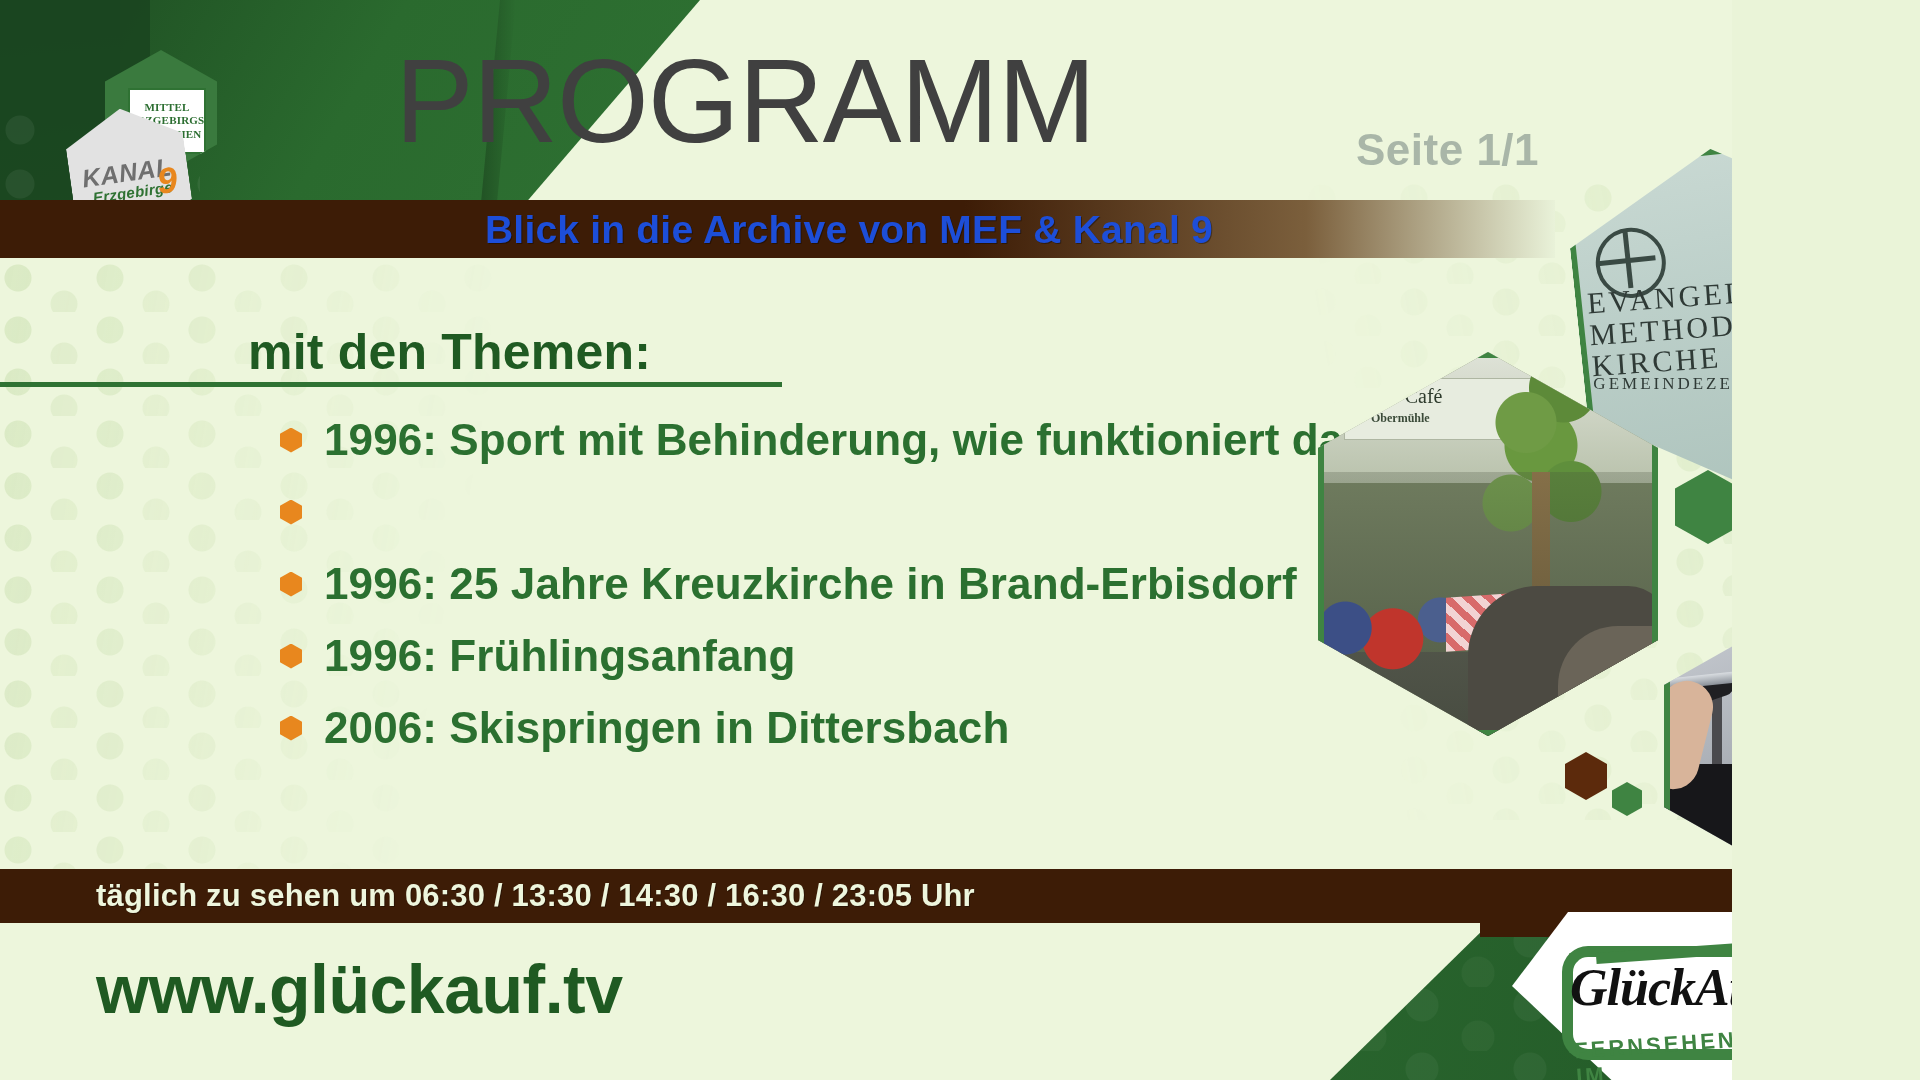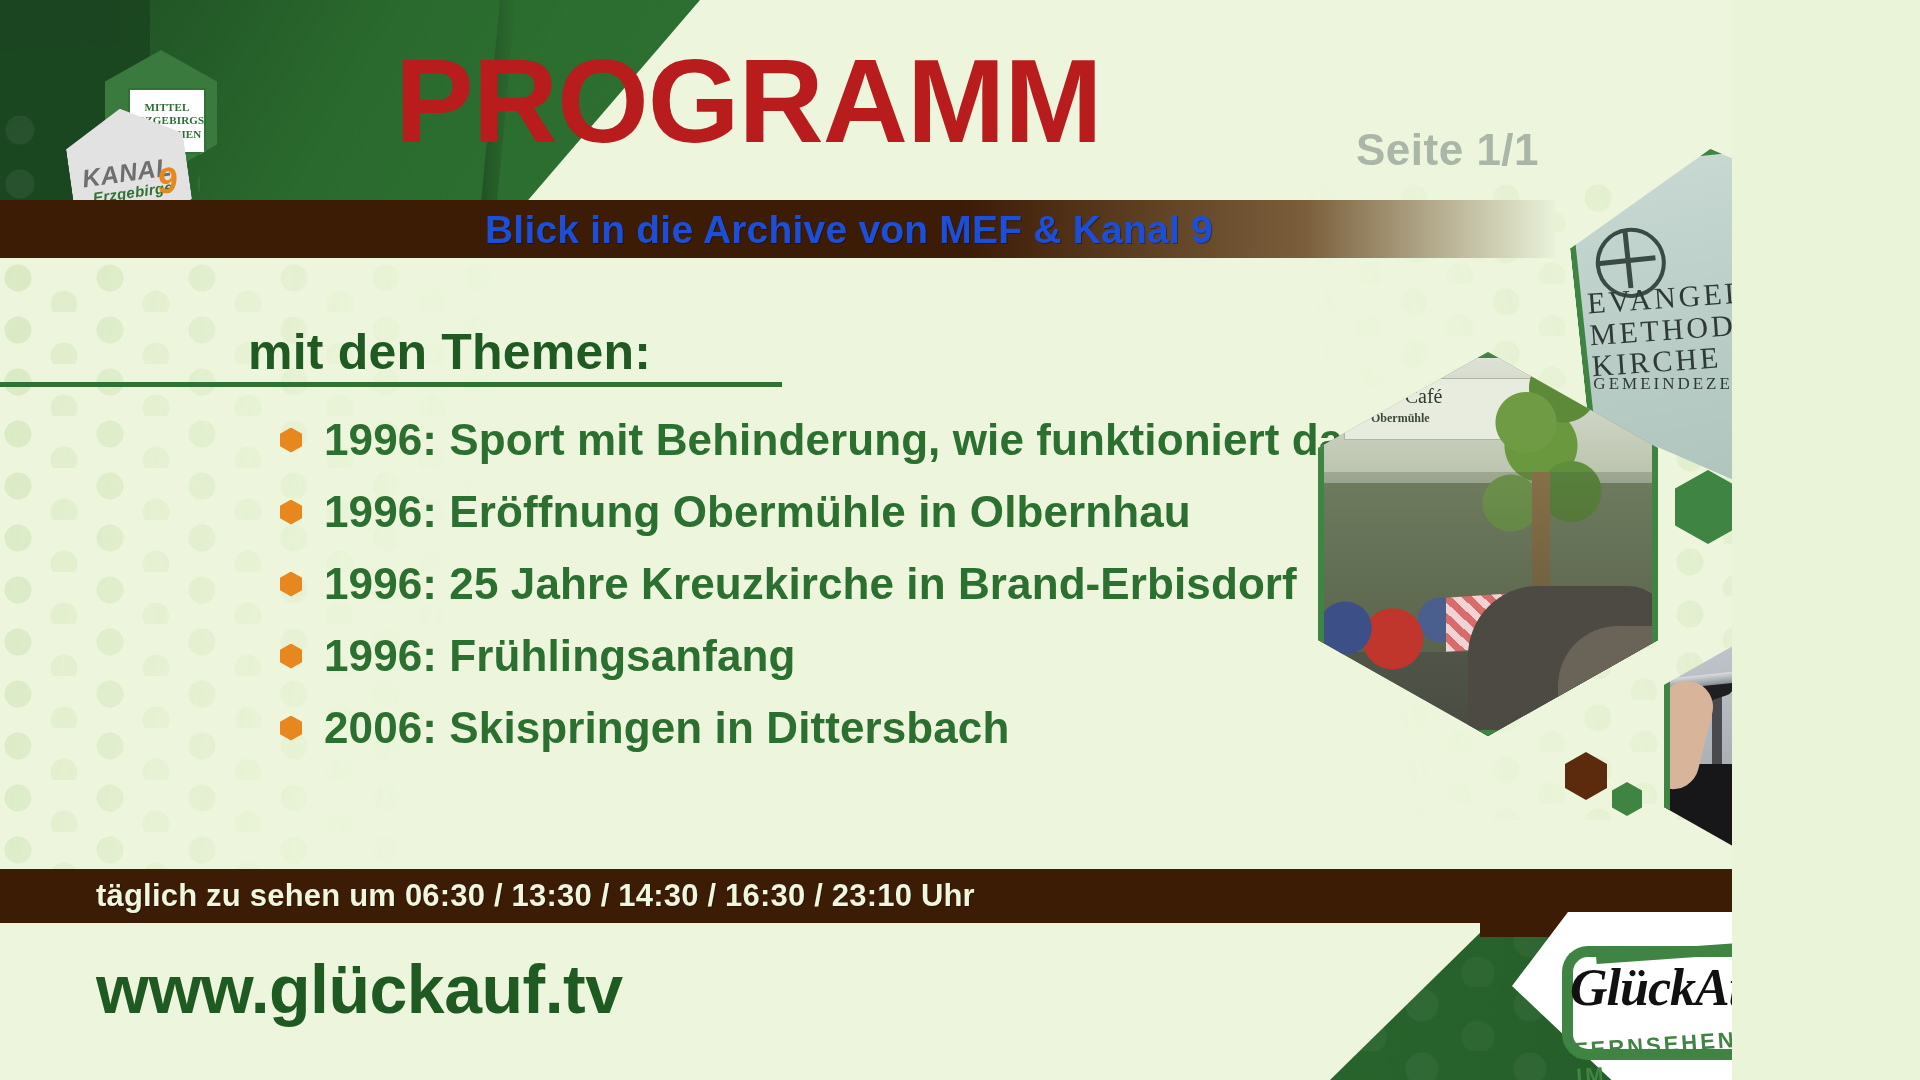--- a/index.html
+++ b/index.html
@@ -106,22 +106,22 @@
     letter-spacing:1px;line-height:1;color:#b9c1b9;
   }
   .zr-dot{
     position:absolute;left:318px;top:98px;width:28px;height:31px;background:#e8871e;
     clip-path:polygon(50% 0,100% 25%,100% 75%,50% 100%,0 75%,0 25%);
   }
 
   
   .programm{
     position:absolute;left:395px;top:42px;
-    font-weight:bold;font-size:118px;line-height:1;letter-spacing:-1px;
-    color:#b91c1c;
+    font-weight:normal;font-size:118px;line-height:1;letter-spacing:-1px;
+    color:#404040;
   }
   .seite{
     position:absolute;left:1312px;top:125px;
     font-weight:bold;font-size:44px;color:#a9b6a8;letter-spacing:.5px;margin-left:44px;
   }
 
   
   .subbar{
     position:absolute;left:0;top:200px;width:1555px;height:58px;
     background:linear-gradient(90deg,#3d1c06 0%,#3d1c06 62%,#7b5f3c 84%,#e9f2d9 100%);
@@ -348,21 +348,20 @@
   <div class="themen">mit den Themen:</div>
   <div class="themen-rule"></div>
 
   <div class="topics">
     <div class="topic">
       <span class="topic-bullet"></span>
       <span class="topic-label">1996: Sport mit Behinderung, wie funktioniert das?</span>
     </div>
     <div class="topic">
       <span class="topic-bullet"></span>
-      <span class="topic-label">1996: Eröffnung Obermühle in Olbernhau</span>
     </div>
     <div class="topic">
       <span class="topic-bullet"></span>
       <span class="topic-label">1996: 25 Jahre Kreuzkirche in Brand-Erbisdorf</span>
     </div>
     <div class="topic">
       <span class="topic-bullet"></span>
       <span class="topic-label">1996: Frühlingsanfang</span>
     </div>
     <div class="topic">
@@ -420,21 +419,21 @@
   <div class="dhex dhex-green-1"></div>
   <div class="dhex dhex-brown-tr"></div>
   <div class="dhex dhex-green-tr"></div>
   <div class="dhex dhex-green-2"></div>
   <div class="dhex dhex-orange-1"></div>
   <div class="dhex dhex-green-3"></div>
   <div class="dhex dhex-brown-2"></div>
   <div class="dhex dhex-green-4"></div>
 
   <div class="timesbar"></div>
-  <div class="timesbar-text">täglich zu sehen um 06:30 / 13:30 / 14:30 / 16:30 / 23:10 Uhr</div>
+  <div class="timesbar-text">täglich zu sehen um 06:30 / 13:30 / 14:30 / 16:30 / 23:05 Uhr</div>
 
   <div class="footer">
     <div class="footer-green"></div>
     <div class="footer-brownedge"></div>
   </div>
   <div class="url">www.glückauf.tv</div>
 
   <div class="ga-card"></div>
   <div class="ga-swoosh"></div>
   <div class="ga-swoosh-top"></div>

